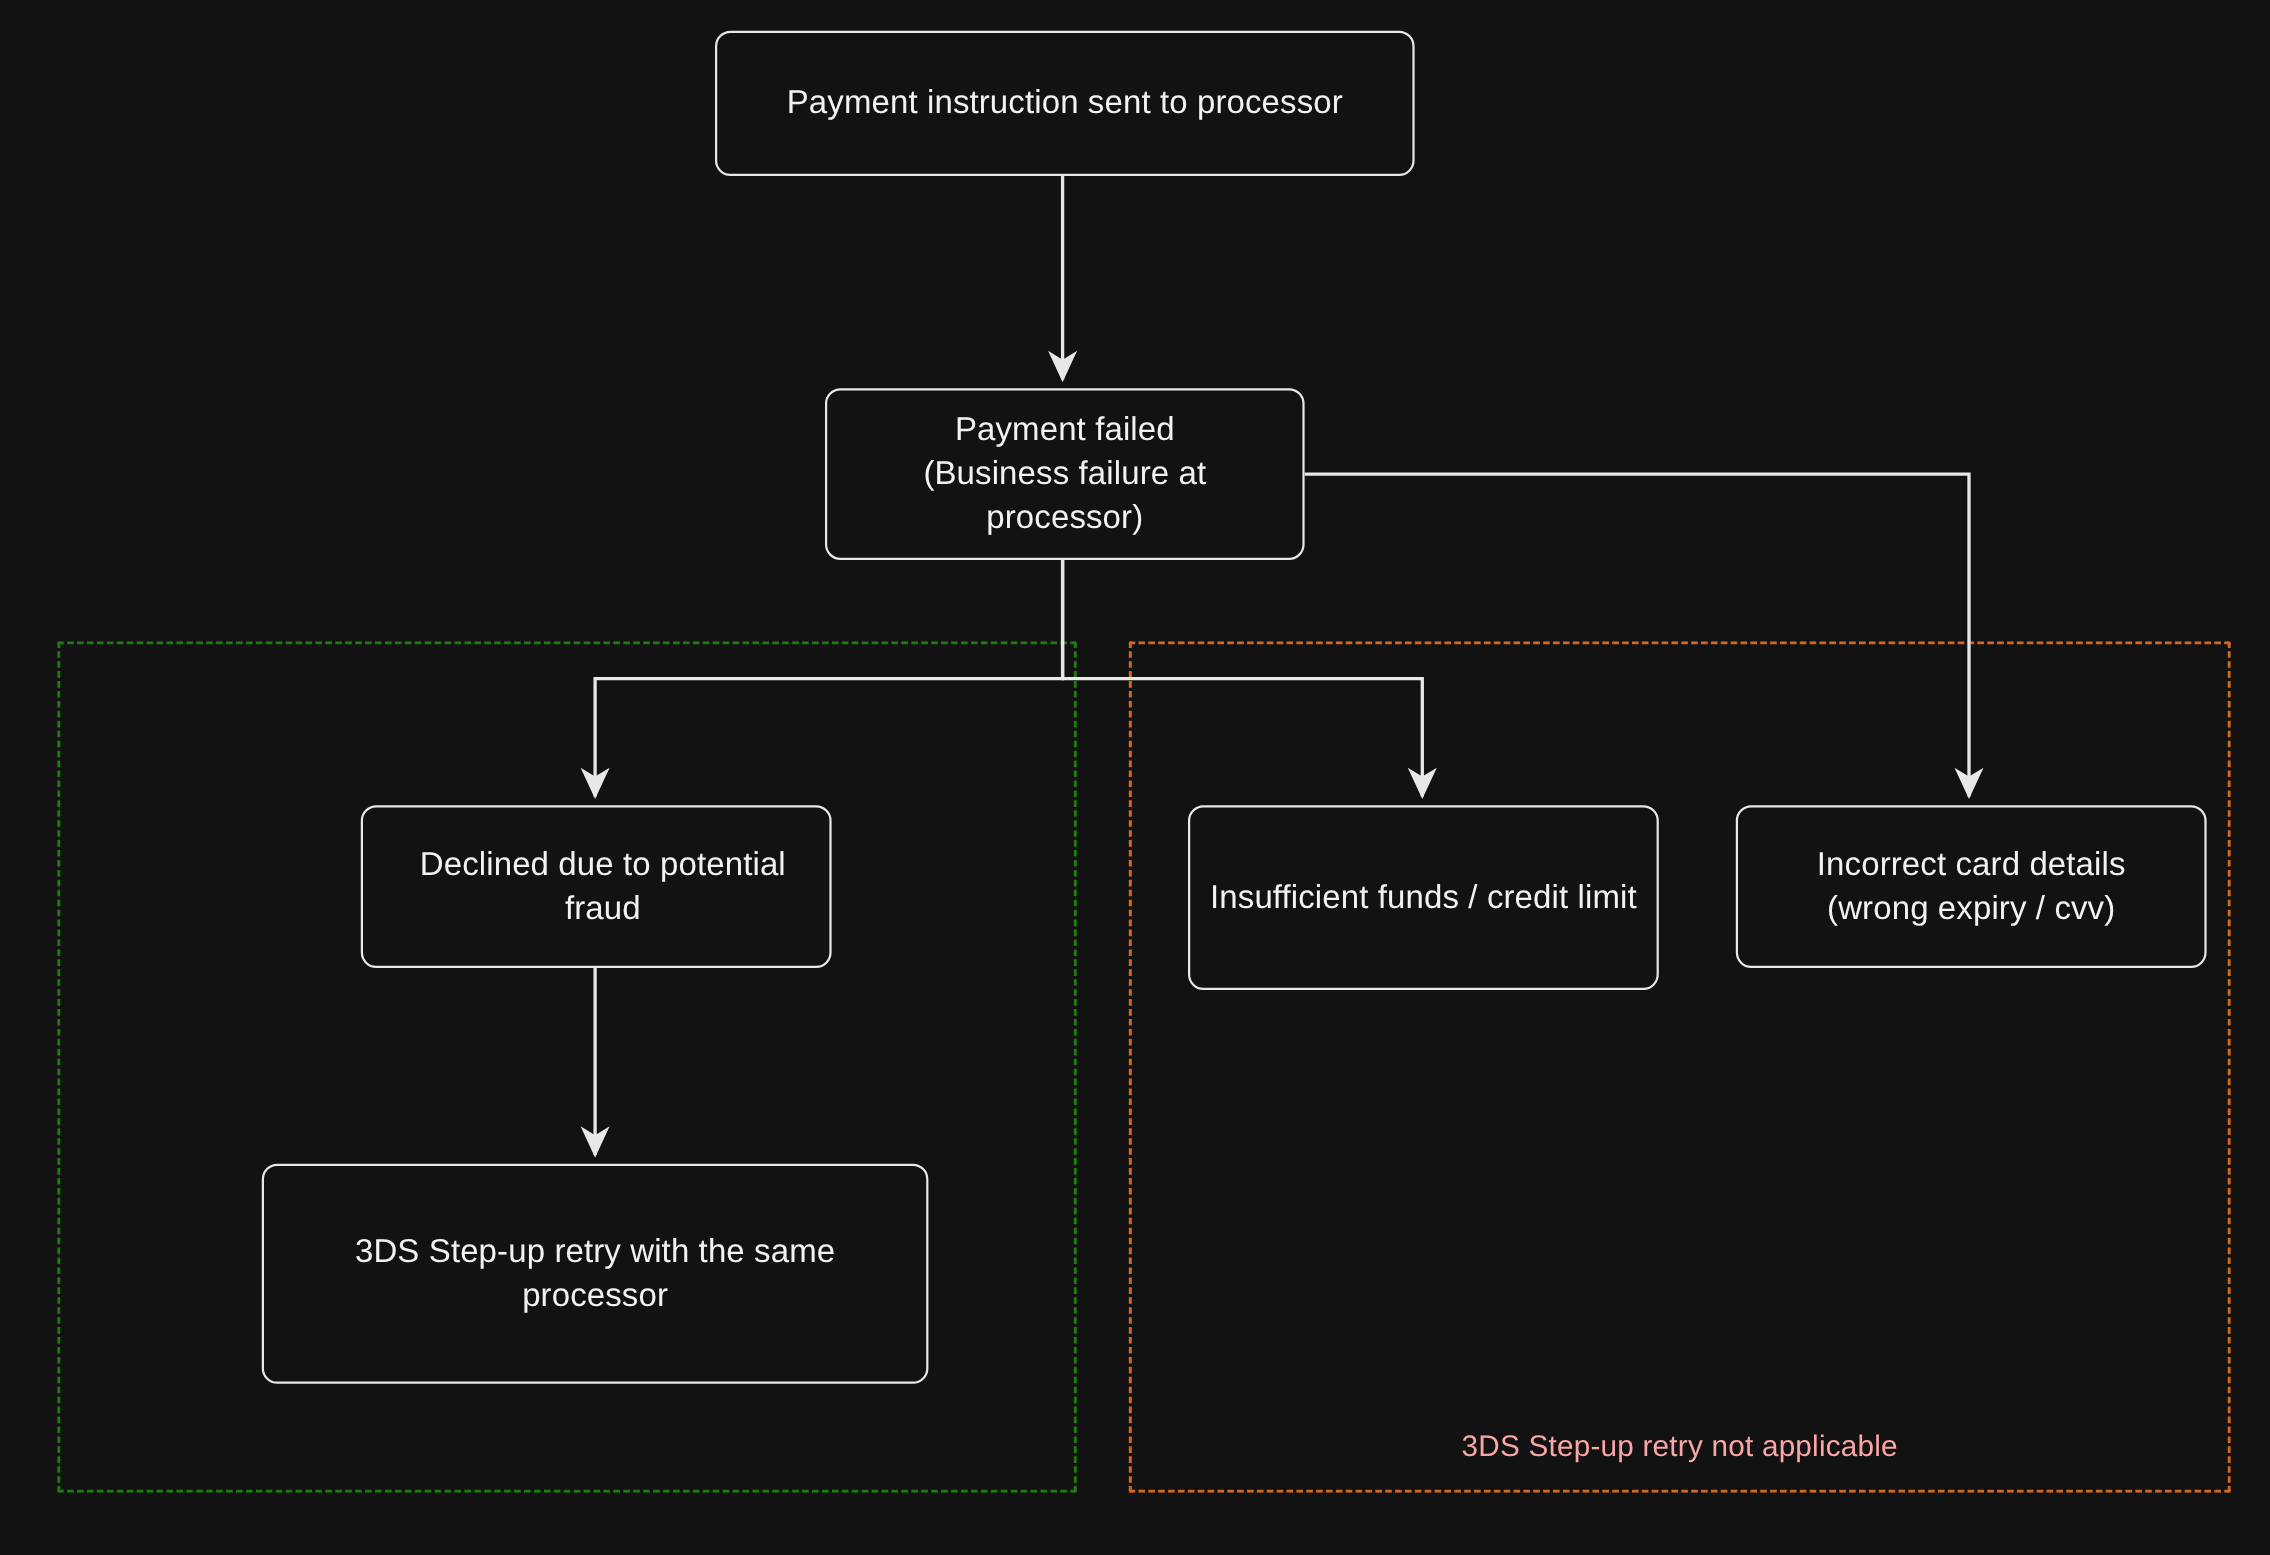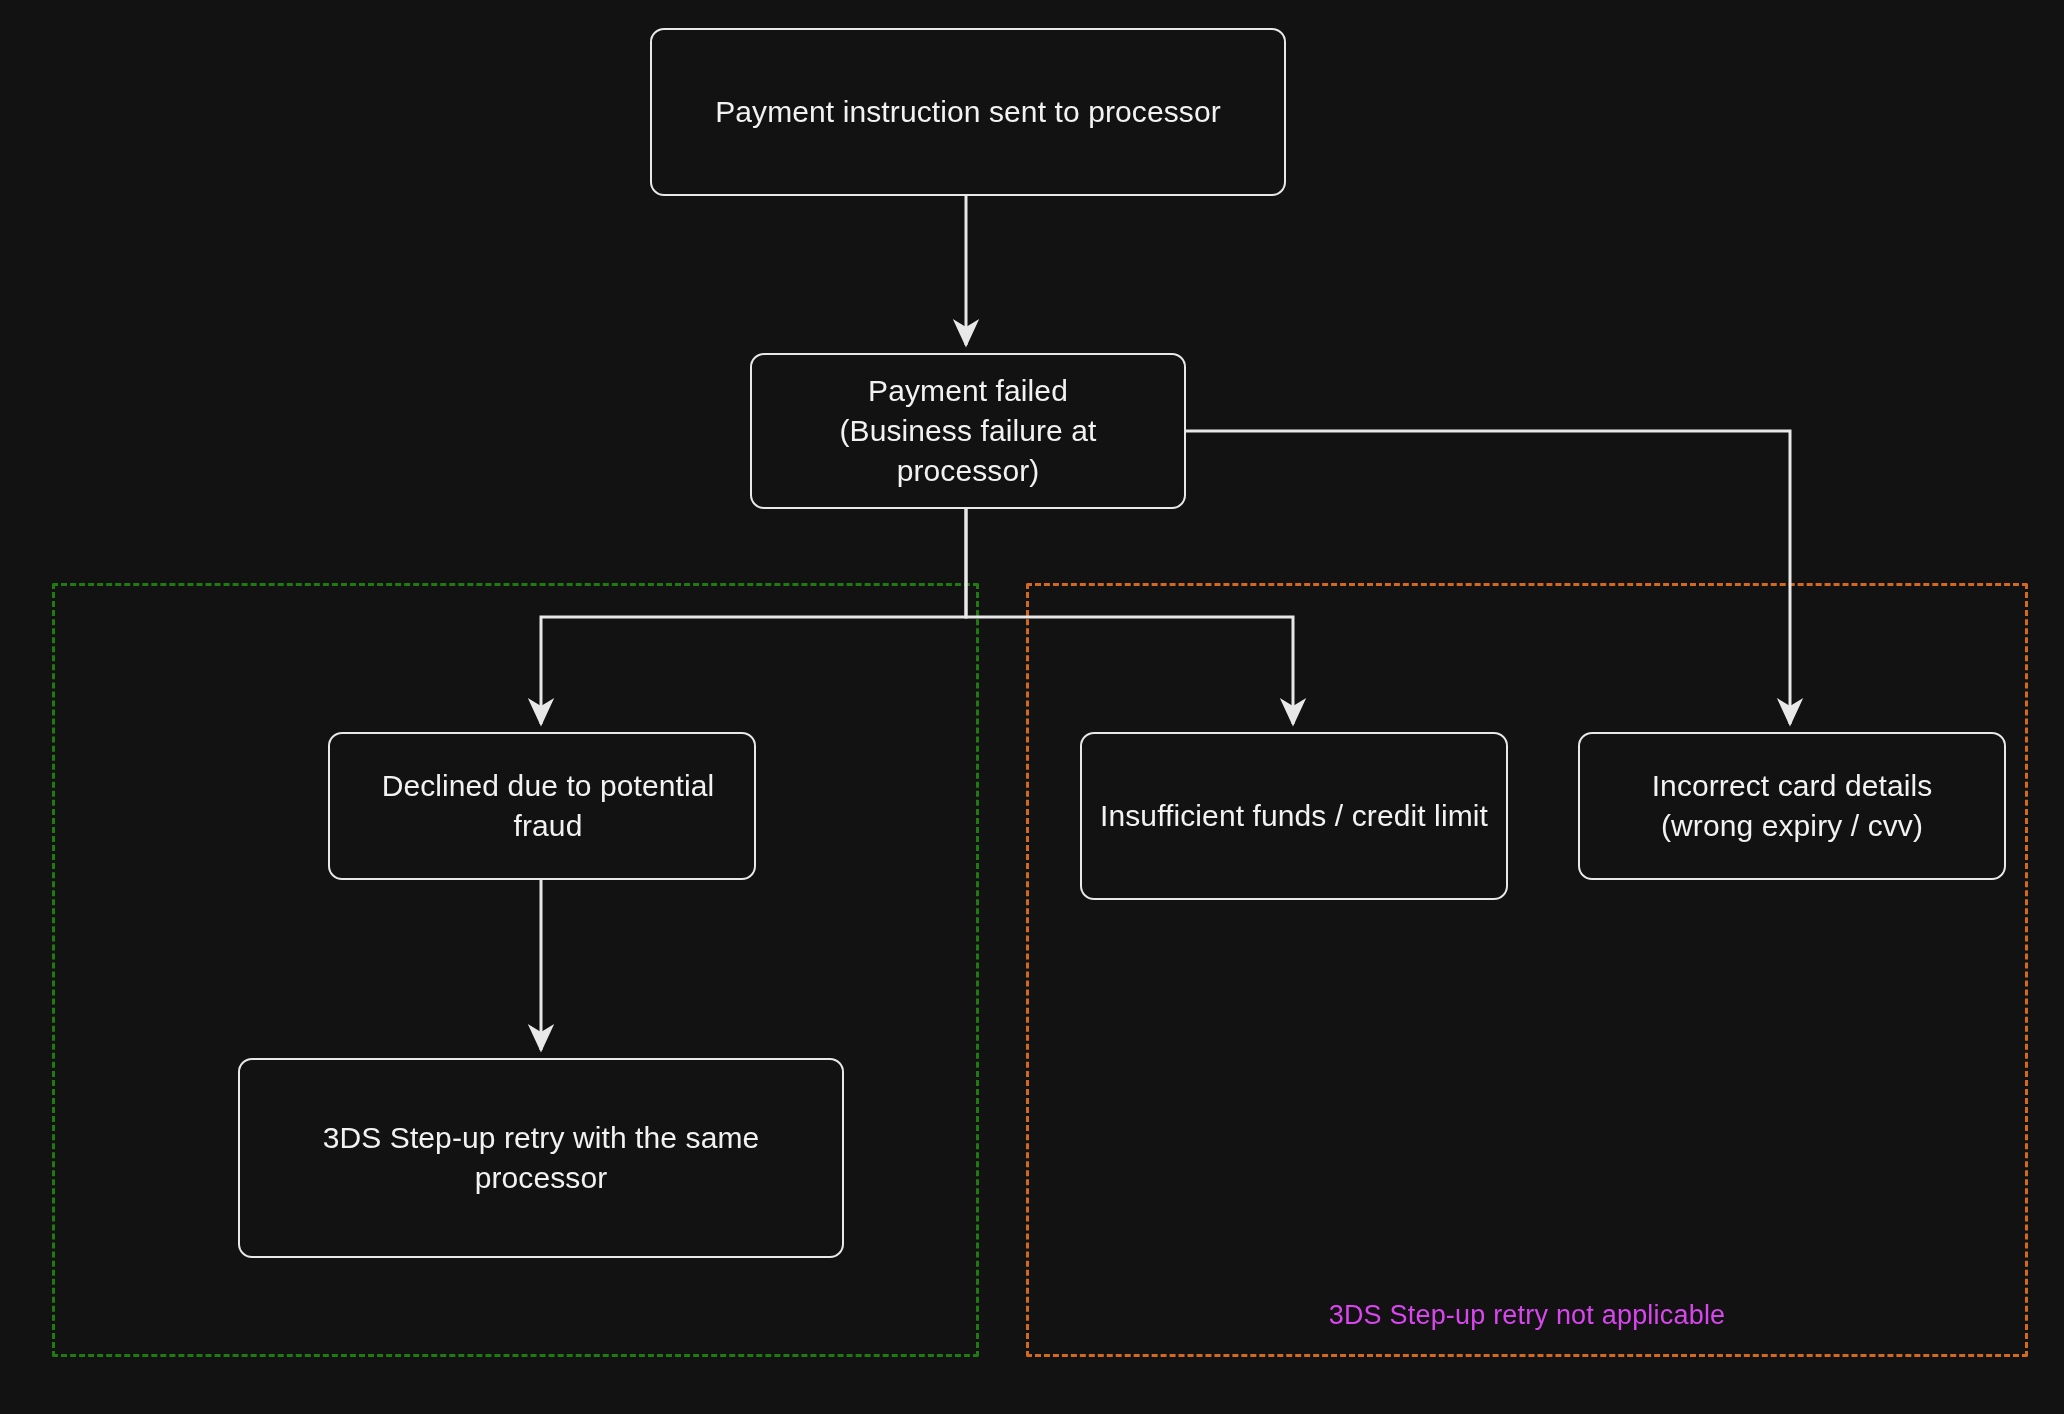--- a/index.html
+++ b/index.html
@@ -57,21 +57,21 @@
   }
 
   #subgraph-orange {
     left: 1026px;
     top: 583px;
     width: 1002px;
     height: 774px;
     border-color: #d2691e;
   }
   #label-orange {
-    color: #d946ef;
+    color: #fca5a5;
     left: 1026px;
     top: 1300px;
     width: 1002px;
   }
 
   
   .node {
     position: absolute;
     box-sizing: border-box;
     background: #121212;
@@ -84,21 +84,21 @@
     text-align: center;
     font-size: 30px;
     line-height: 1.33;
     letter-spacing: 0.1px;
     padding: 4px 16px;
   }
   .node .line {
     display: block;
   }
 
-  #node-payment-instruction { left: 650px;  top: 28px;   width: 636px; height: 168px; }
+  #node-payment-instruction { left: 650px;  top: 28px;   width: 636px; height: 132px; }
   #node-payment-failed      { left: 750px;  top: 353px;  width: 436px; height: 156px; }
   #node-declined-fraud      { left: 328px;  top: 732px;  width: 428px; height: 148px; padding-left: 28px; }
   #node-insufficient-funds  { left: 1080px; top: 732px;  width: 428px; height: 168px; justify-content: center; }
   #node-incorrect-card      { left: 1578px; top: 732px;  width: 428px; height: 148px; }
   #node-3ds-retry           { left: 238px;  top: 1058px; width: 606px; height: 200px; }
 </style>
 </head>
 <body>
 
 <div id="canvas">

